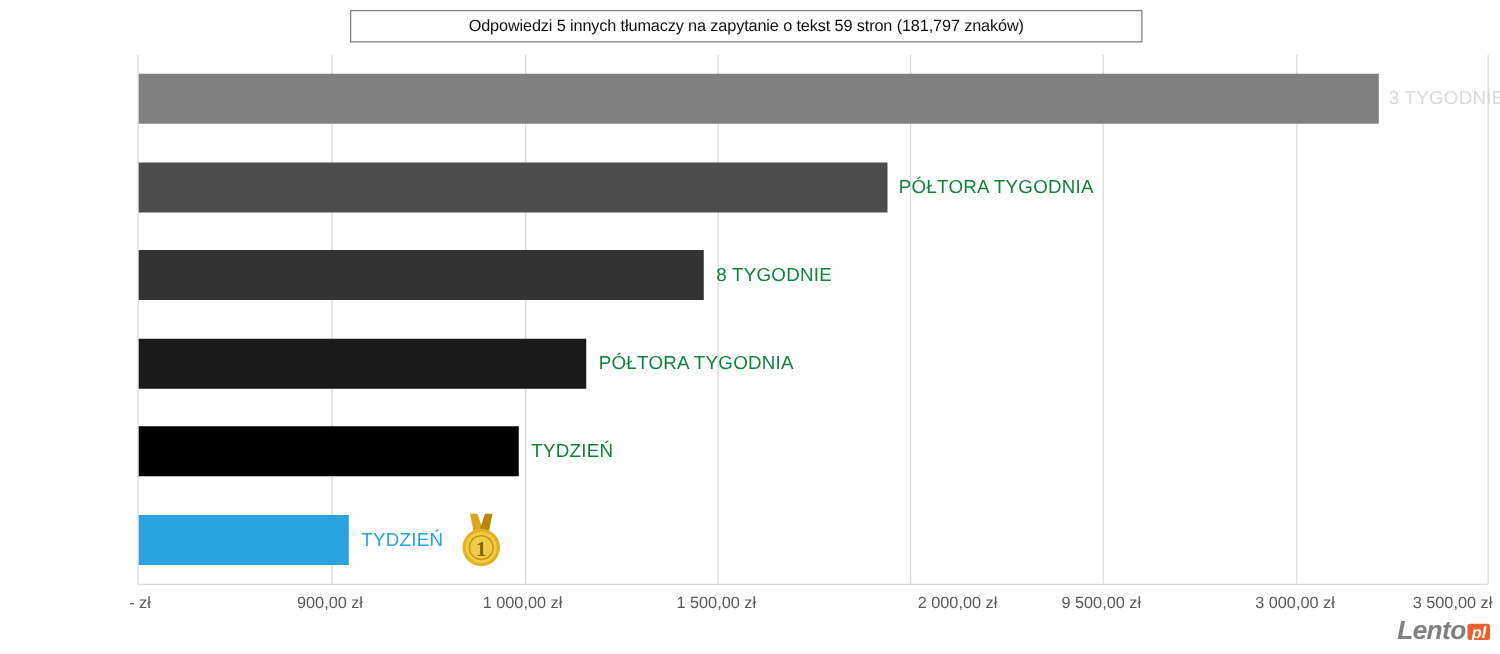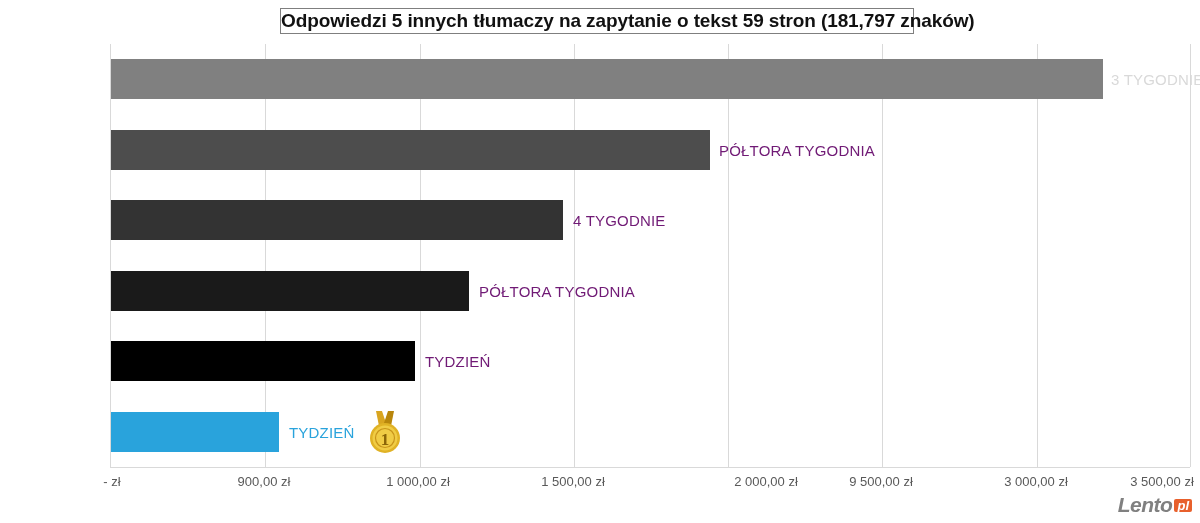--- a/index.html
+++ b/index.html
@@ -23,22 +23,22 @@
   .chart-title {
     position: absolute;
     left: 280px;
     top: 8px;
     width: 634px;
     height: 26px;
     box-sizing: border-box;
     border: 1px solid #7f7f7f;
     background: #ffffff;
     color: #111111;
-    font-size: 19px;
-    font-weight: bold;
+    font-size: 13px;
+    font-weight: normal;
     text-align: center;
     line-height: 24px;
     white-space: nowrap;
     letter-spacing: -0.1px;
   }
   
   .plot-area {
     position: absolute;
     left: 110px;
     top: 44px;
@@ -66,21 +66,21 @@
     top: 50%;
     transform: translateY(-50%);
     height: 40px;
   }
   .bar-label {
     position: absolute;
     top: 50%;
     transform: translateY(-50%);
     white-space: nowrap;
     font-size: 15px;
-    color: #701a75;
+    color: #15803d;
     letter-spacing: 0.2px;
   }
   .bar-label.inside {
     color: #d9d9d9;
   }
   .bar-label.accent {
     color: #29a3dc;
   }
   
   .tick-label {
@@ -160,21 +160,21 @@
     </div>
 
     <div class="bar-row" style="top:70.5px; width:1080px">
       <div class="bar" style="left:0; width:598.6px; background:#4d4d4d;"></div>
       <div class="bar-label" style="left:608px;">PÓŁTORA TYGODNIA</div>
 
     </div>
 
     <div class="bar-row" style="top:141px; width:1080px">
       <div class="bar" style="left:0; width:452px; background:#333333;"></div>
-      <div class="bar-label" style="left:462px;">4 TYGODNIE</div>
+      <div class="bar-label" style="left:462px;">8 TYGODNIE</div>
 
     </div>
 
     <div class="bar-row" style="top:211.5px; width:1080px">
       <div class="bar" style="left:0; width:358px; background:#1a1a1a;"></div>
       <div class="bar-label" style="left:368px;">PÓŁTORA TYGODNIA</div>
 
     </div>
 
     <div class="bar-row" style="top:282px; width:1080px">

